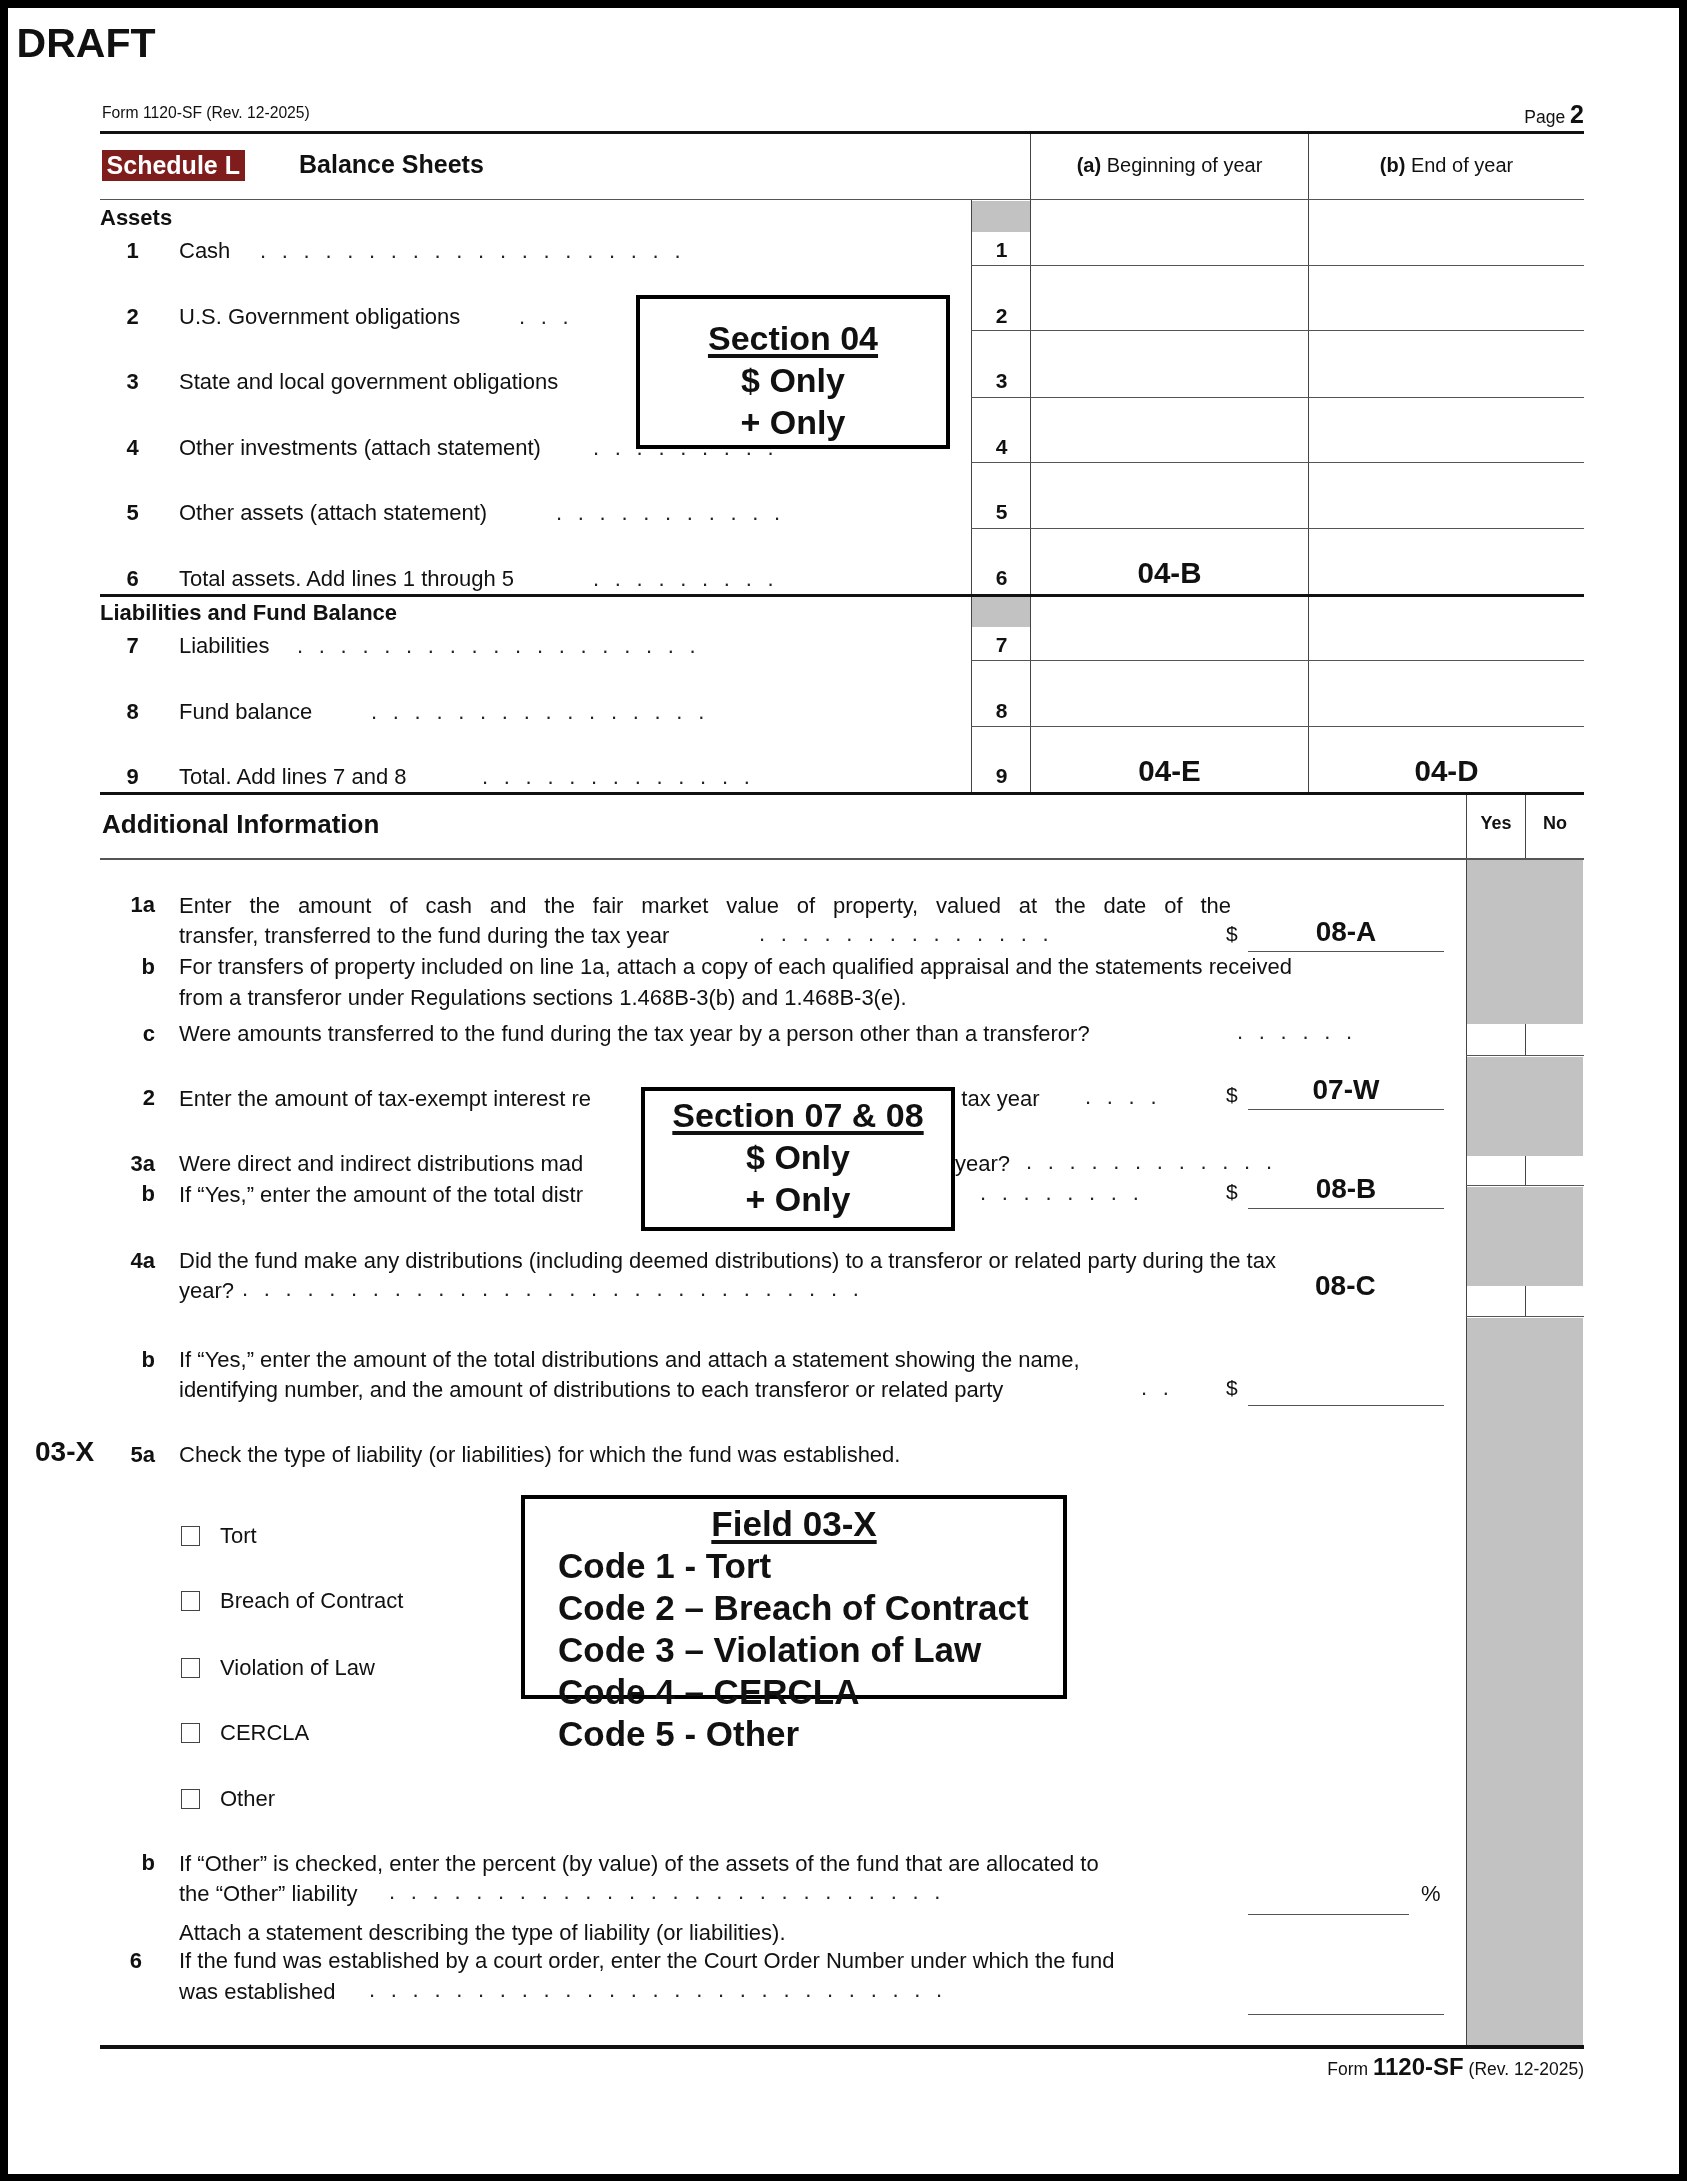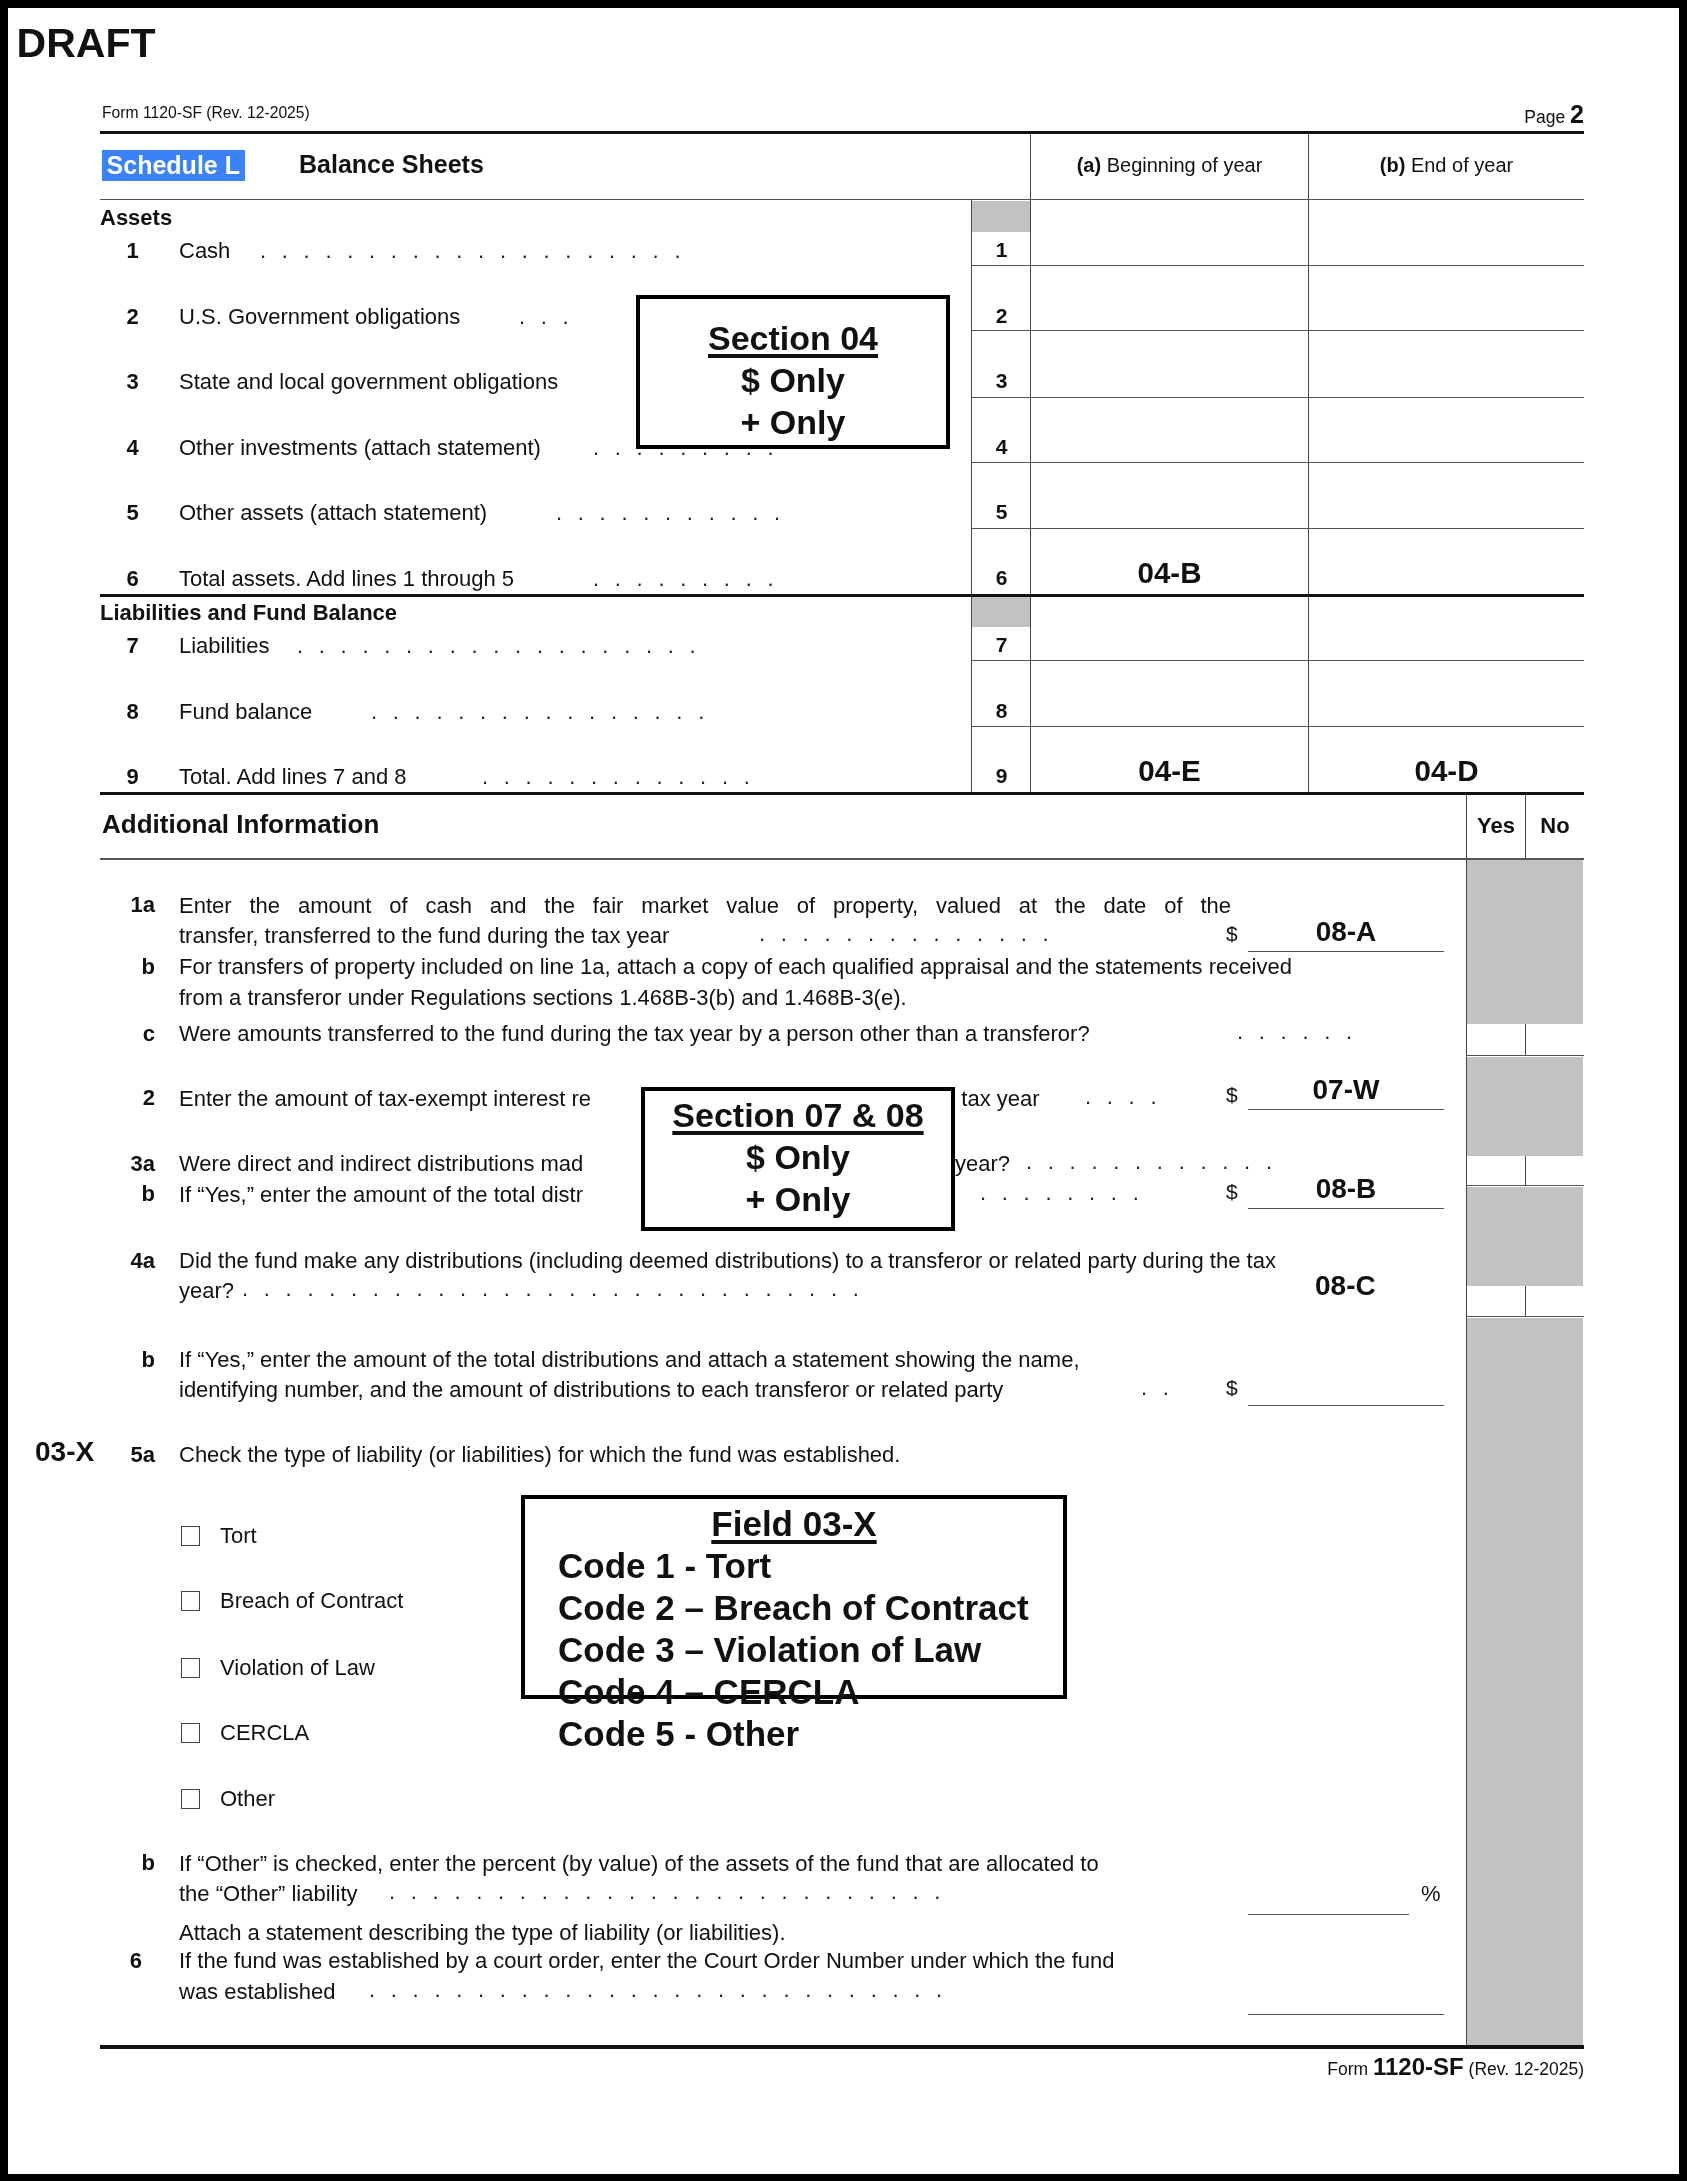--- a/index.html
+++ b/index.html
@@ -7,37 +7,37 @@
     width: 1687px; height: 2182px; position: relative; background: #fff;
     font-family: "Liberation Sans", sans-serif; color: #111; overflow: hidden;
   }
   .frame { position: absolute; left: 0; top: 0; width: 1687px; height: 2182px; box-sizing: border-box; border: 8.3px solid #000; }
   .abs { position: absolute; }
   .draft { left: 16.6px; top: 20px; font-size: 41px; font-weight: bold; letter-spacing: 0px; }
   .small { font-size: 15.7px; }
   .hline { position: absolute; background: #222; }
   .vline { position: absolute; background: #444; }
   .gray { position: absolute; background: #c2c2c2; }
-  .sched-badge { left: 102px; top: 150px; background: #3b82f6; color: #fff; font-weight: bold; font-size: 25px; padding: 0.9px 4.6px; }
+  .sched-badge { left: 102px; top: 150px; background: #7f1d1d; color: #fff; font-weight: bold; font-size: 25px; padding: 0.9px 4.6px; }
   .sched-title { left: 299px; top: 150px; font-weight: bold; font-size: 25px; }
   .colhead { font-size: 20px; text-align: center; }
   .sect { font-weight: bold; font-size: 22px; }
   .rownum { font-weight: bold; font-size: 22px; width: 37px; text-align: center; }
   .rowlbl { font-size: 22px; white-space: nowrap; }
   .dots { font-size: 22px; letter-spacing: 15.7px; white-space: nowrap; color: #222; }
   .boxnum { font-weight: bold; font-size: 21px; width: 57px; text-align: center; }
   .code { font-weight: bold; font-size: 29.5px; text-align: center; }
   .txt { font-size: 22px; line-height: 30px; }
   .lnum { font-weight: bold; font-size: 22px; text-align: right; width: 46px; }
   .dollar { font-size: 21px; }
   .annot { position: absolute; box-sizing: border-box; border: 4.6px solid #000; background: #fff; text-align: center; font-weight: bold; }
   .annot .ttl { text-decoration: underline; text-decoration-thickness: 3.7px; text-underline-offset: 3.7px; }
   .chk { position: absolute; width: 18.5px; height: 20px; border: 1.4px solid #444; box-sizing: border-box; background: #fff; }
   .chklbl { font-size: 22px; }
-  .yn { font-weight: bold; font-size: 22px; text-align: center; }
+  .yn { font-weight: bold; font-size: 18px; text-align: center; }
 </style>
 </head>
 <body>
 
 <div class="frame"></div>
 
 <div class="abs draft">DRAFT</div>
 
 <div class="abs small" style="left:102px; top:104px;">Form 1120-SF (Rev. 12-2025)</div>
 <div class="abs" style="right:103px; top:100px; font-size:17.5px;">

